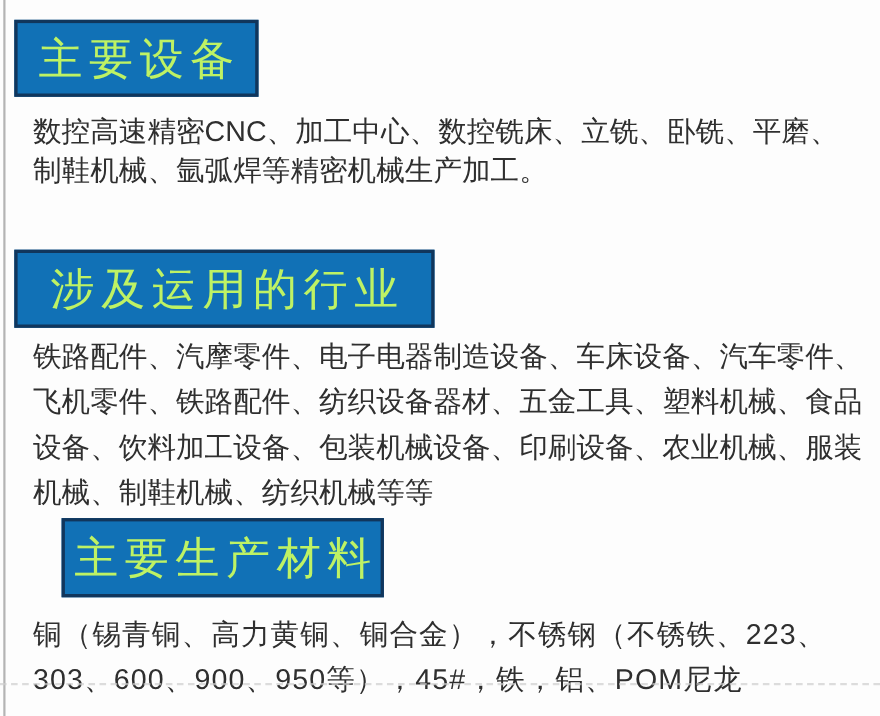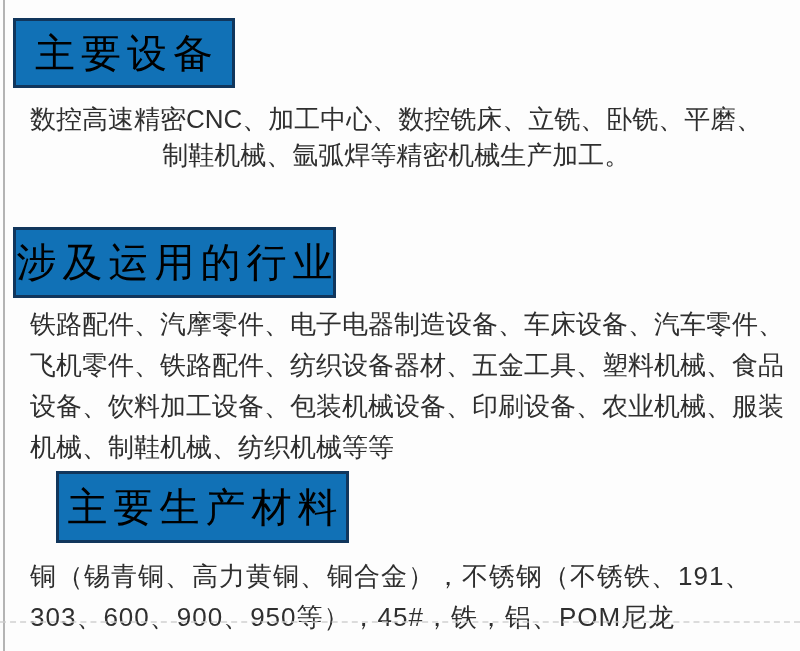--- a/index.html
+++ b/index.html
@@ -31,38 +31,38 @@
   }
   
   .title-box {
     position: absolute;
     background: #1171b6;
     border: 3px solid #11365c;
     box-sizing: border-box;
     display: flex;
     align-items: center;
     justify-content: center;
-    color: #000000;
+    color: #bef264;
     font-size: 40px;
     letter-spacing: 6px;
     white-space: nowrap;
     text-indent: 6px; 
   }
   .t1 { left: 13px; top: 18px;  width: 222px; height: 70px; }
-  .t2 { left: 13px; top: 227px; width: 323px; height: 71px; }
+  .t2 { left: 13px; top: 227px; width: 382px; height: 71px; }
   .t3 { left: 13px; top: 471px; width: 293px; height: 72px; margin-left: 43px; }
   
   .para {
     position: absolute;
     left: 30px;
     color: #2f2f2f;
     font-size: 26px;
     white-space: nowrap;
   }
-  .p1 { top: 101px; line-height: 36px; text-align: center; }
+  .p1 { top: 101px; line-height: 36px; }
   .p2 { top: 304px; line-height: 41px; }
   .p3 { top: 556px; line-height: 41px; letter-spacing: 1px; }
   .line { display: block; }
 </style>
 </head>
 <body>
 
 <div class="page">
 
   <div class="edge-left"></div>
@@ -82,19 +82,19 @@
     <span class="line">铁路配件、汽摩零件、电子电器制造设备、车床设备、汽车零件、</span>
     <span class="line">飞机零件、铁路配件、纺织设备器材、五金工具、塑料机械、食品</span>
     <span class="line">设备、饮料加工设备、包装机械设备、印刷设备、农业机械、服装</span>
     <span class="line">机械、制鞋机械、纺织机械等等</span>
   </div>
 
   <div class="title-box t3">
     <span>主要生产材料</span>
   </div>
   <div class="para p3">
-    <span class="line">铜（锡青铜、高力黄铜、铜合金），不锈钢（不锈铁、191、</span>
+    <span class="line">铜（锡青铜、高力黄铜、铜合金），不锈钢（不锈铁、223、</span>
     <span class="line">303、600、900、950等），45#，铁，铝、POM尼龙</span>
   </div>
 
   <div class="bottom-artifact"></div>
 
 </div>
 
 </body></html>

